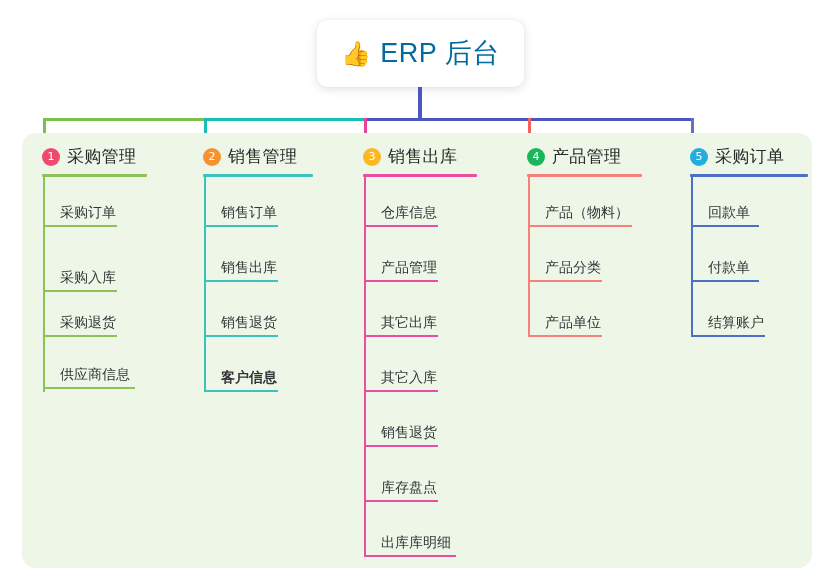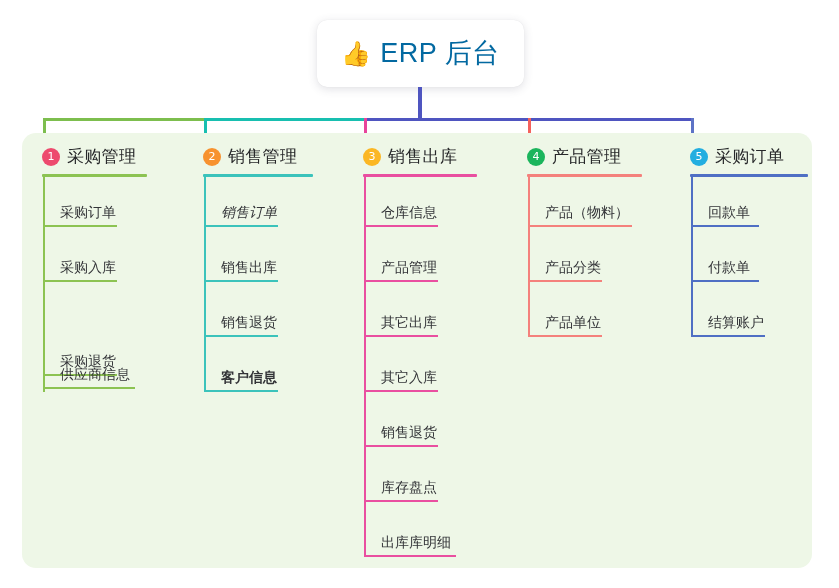--- a/index.html
+++ b/index.html
@@ -164,41 +164,41 @@
           <div class="col-header">
             <span class="badge" style="background: rgb(237, 74, 110);">1</span>
             <span class="col-title">采购管理</span>
           </div>
           <div class="col-underline" style="width: 105px; background: rgb(140, 195, 82);"></div>
           <div class="spine" style="background: rgb(140, 195, 82); height: 216px;"></div>
           <div class="leaf" style="top: 70px; width: 74px; height: 24px;">
             <span class="leaf-label">采购订单</span>
             <div class="leaf-underline" style="width: 74px; background: rgb(140, 195, 82);"></div>
           </div>
-          <div class="leaf" style="top: 125px; width: 74px; height: 24px;">
+          <div class="leaf" style="top: 135px; width: 74px; height: 24px;">
             <span class="leaf-label">采购入库</span>
             <div class="leaf-underline" style="width: 74px; background: rgb(140, 195, 82);"></div>
           </div>
-          <div class="leaf" style="top: 180px; width: 74px; height: 24px; margin-top: 39px;">
+          <div class="leaf" style="top: 180px; width: 74px; height: 24px;">
             <span class="leaf-label">采购退货</span>
             <div class="leaf-underline" style="width: 74px; background: rgb(140, 195, 82);"></div>
           </div>
           <div class="leaf" style="top: 232px; width: 92px; height: 24px;">
             <span class="leaf-label">供应商信息</span>
             <div class="leaf-underline" style="width: 92px; background: rgb(140, 195, 82);"></div>
           </div>
         </div>
         <div class="column" style="left: 181px;">
           <div class="col-header">
             <span class="badge" style="background: rgb(247, 146, 47);">2</span>
             <span class="col-title">销售管理</span>
           </div>
           <div class="col-underline" style="width: 110px; background: rgb(59, 195, 187);"></div>
           <div class="spine" style="background: rgb(59, 195, 187); height: 216px;"></div>
-          <div class="leaf" style="top: 70px; width: 74px; height: 24px; font-style: italic;">
+          <div class="leaf" style="top: 70px; width: 74px; height: 24px;">
             <span class="leaf-label">销售订单</span>
             <div class="leaf-underline" style="width: 74px; background: rgb(59, 195, 187);"></div>
           </div>
           <div class="leaf" style="top: 125px; width: 74px; height: 24px;">
             <span class="leaf-label">销售出库</span>
             <div class="leaf-underline" style="width: 74px; background: rgb(59, 195, 187);"></div>
           </div>
           <div class="leaf" style="top: 180px; width: 74px; height: 24px;">
             <span class="leaf-label">销售退货</span>
             <div class="leaf-underline" style="width: 74px; background: rgb(59, 195, 187);"></div>

